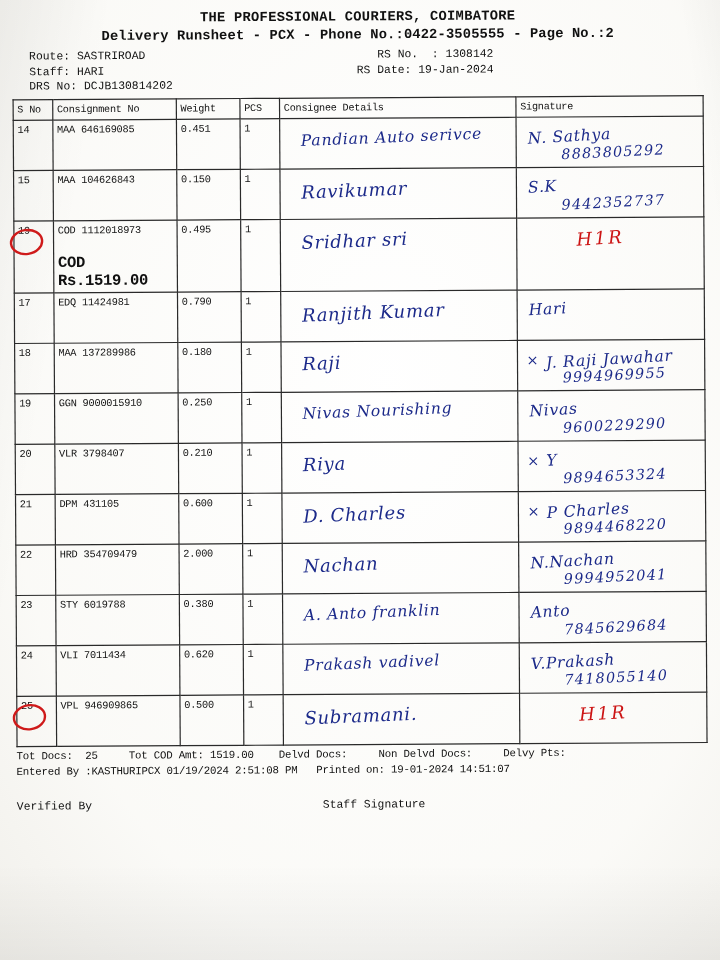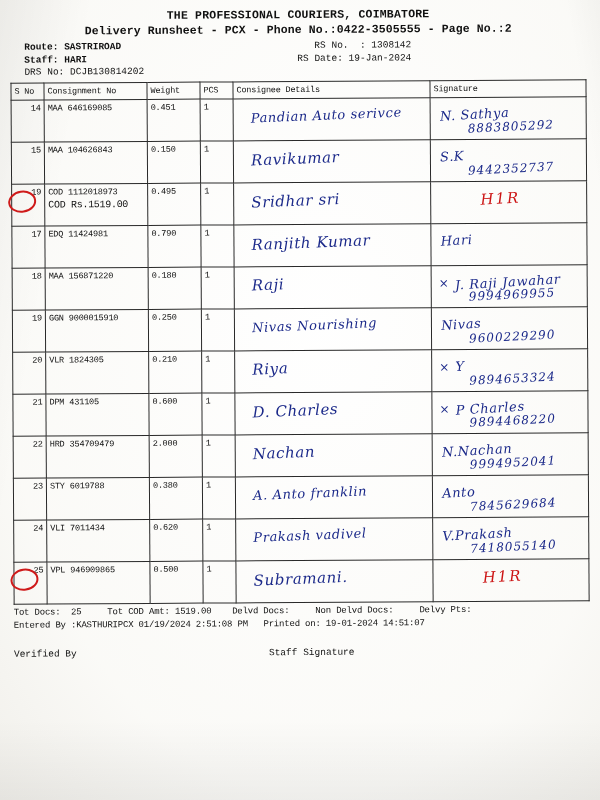--- a/index.html
+++ b/index.html
@@ -60,21 +60,21 @@
     font-size: 9.5px;
     line-height: 1.32;
     position: relative;
     padding-left: 14px;
     margin-bottom: 3px;
   }
   .meta-row {
     display: flex;
     justify-content: space-between;
   }
-  .meta-left { white-space: pre; font-weight: bold; }
+  .meta-left { white-space: pre; }
   .meta-right { white-space: pre; padding-right: 175px; }
   .drs { white-space: pre; }
 
   table.sheet {
     width: 100%;
     border-collapse: collapse;
     table-layout: fixed;
     font-family: "Liberation Mono", monospace;
   }
   table.sheet th, table.sheet td {
@@ -87,32 +87,33 @@
     text-align: left;
     padding: 3px 3px;
     letter-spacing: -0.2px;
   }
   table.sheet td {
     font-size: 8.6px;
     padding: 3px 3px 2px 3px;
     height: 36px;
     letter-spacing: -0.2px;
   }
-  .c-sno   { width: 26px; text-align: right; }
+  .c-sno   { width: 26px; text-align: left; }
   .c-con   { width: 96px; }
   .c-wt    { width: 46px; margin-left: 30px; }
   .c-pcs   { width: 26px; font-family: Liberation Mono, monospace; }
   .c-cd    { width: 190px; }
   .c-sig   { width: auto; }
 
   .sub-note {
     display: block;
-    font-size: 10px;
-    margin-top: 2px;
+    font-size: 13px;
+    margin-top: 14px;
     letter-spacing: -0.3px;
+    font-weight: bold;
   }
 
   
   .hw {
     font-family: "DejaVu Serif", serif;
     font-style: italic;
     color: #1c2a8a;
     font-size: 15px;
     letter-spacing: 0.6px;
     transform: rotate(-2deg);
@@ -255,41 +256,41 @@
             <td class="c-con"><span>EDQ 11424981</span></td>
             <td class="c-wt"><span>0.790</span></td>
             <td class="c-pcs"><span>1</span></td>
             <td class="c-cd"><span class="hw">Ranjith Kumar</span></td>
             <td class="c-sig sig-cell">
               <div class="sig-wrap"><span class="hw sig">Hari</span></div>
             </td>
           </tr>
           <tr>
             <td class="c-sno sno-cell"><span>18</span></td>
-            <td class="c-con"><span>MAA 156871220</span></td>
+            <td class="c-con"><span>MAA 137289986</span></td>
             <td class="c-wt"><span>0.180</span></td>
             <td class="c-pcs"><span>1</span></td>
             <td class="c-cd"><span class="hw">Raji</span></td>
             <td class="c-sig sig-cell">
               <div class="sig-wrap"><span class="x-mark">×</span><span class="hw sig">J. Raji Jawahar</span><span class="hw num">9994969955</span></div>
             </td>
           </tr>
           <tr>
             <td class="c-sno sno-cell"><span>19</span></td>
             <td class="c-con"><span>GGN 9000015910</span></td>
             <td class="c-wt"><span>0.250</span></td>
             <td class="c-pcs"><span>1</span></td>
             <td class="c-cd"><span class="hw small">Nivas Nourishing</span></td>
             <td class="c-sig sig-cell">
               <div class="sig-wrap"><span class="hw sig">Nivas</span><span class="hw num">9600229290</span></div>
             </td>
           </tr>
           <tr>
             <td class="c-sno sno-cell"><span>20</span></td>
-            <td class="c-con"><span>VLR 1824305</span></td>
+            <td class="c-con"><span>VLR 3798407</span></td>
             <td class="c-wt"><span>0.210</span></td>
             <td class="c-pcs"><span>1</span></td>
             <td class="c-cd"><span class="hw">Riya</span></td>
             <td class="c-sig sig-cell">
               <div class="sig-wrap"><span class="x-mark">×</span><span class="hw sig">Y</span><span class="hw num">9894653324</span></div>
             </td>
           </tr>
           <tr>
             <td class="c-sno sno-cell"><span>21</span></td>
             <td class="c-con"><span>DPM 431105</span></td>

